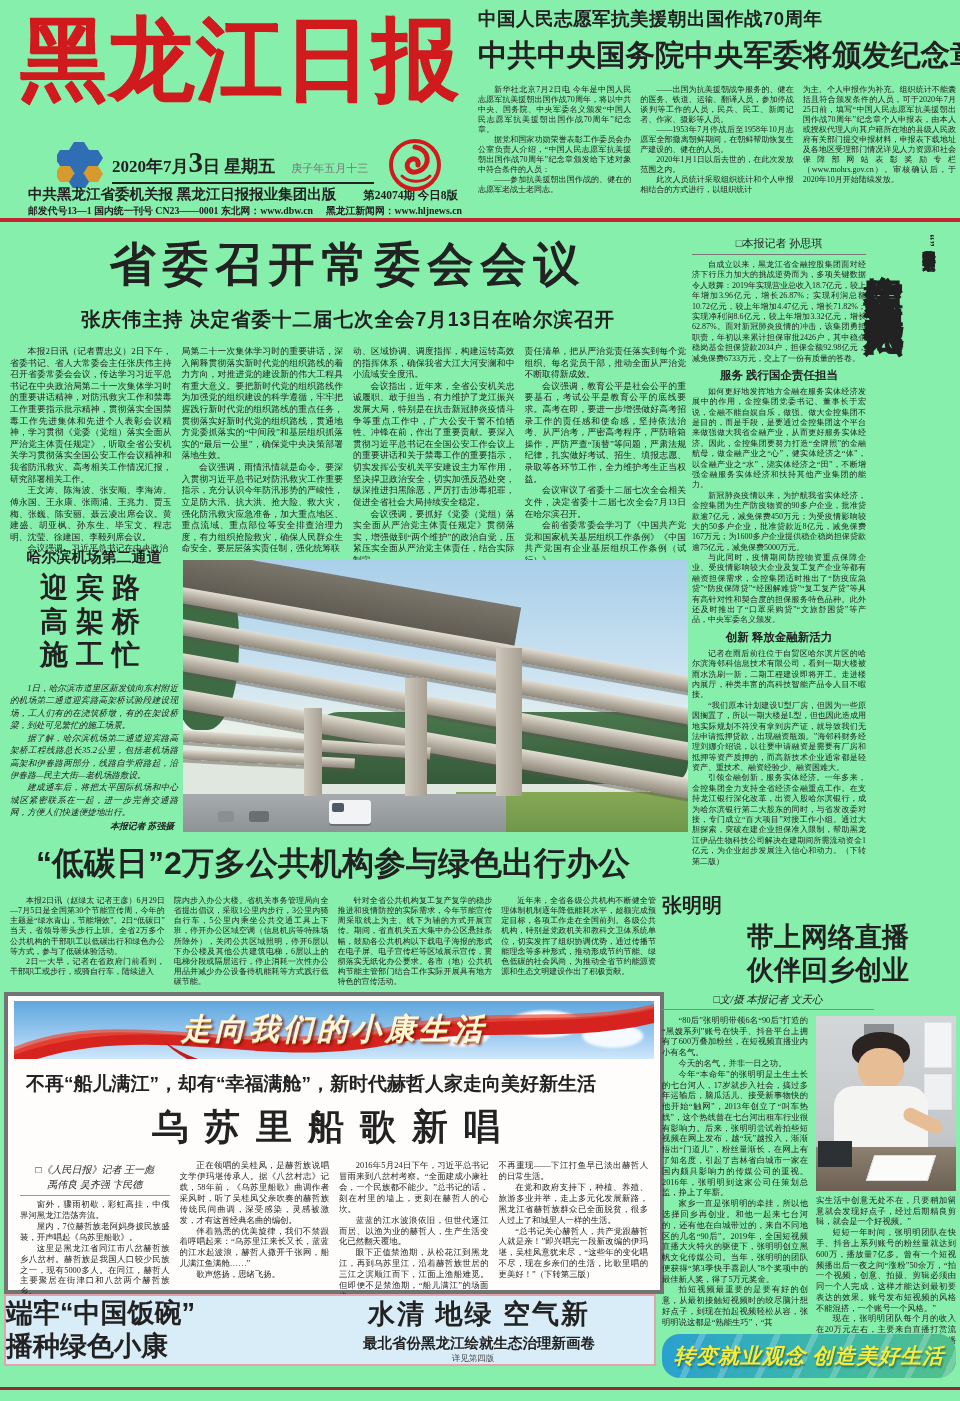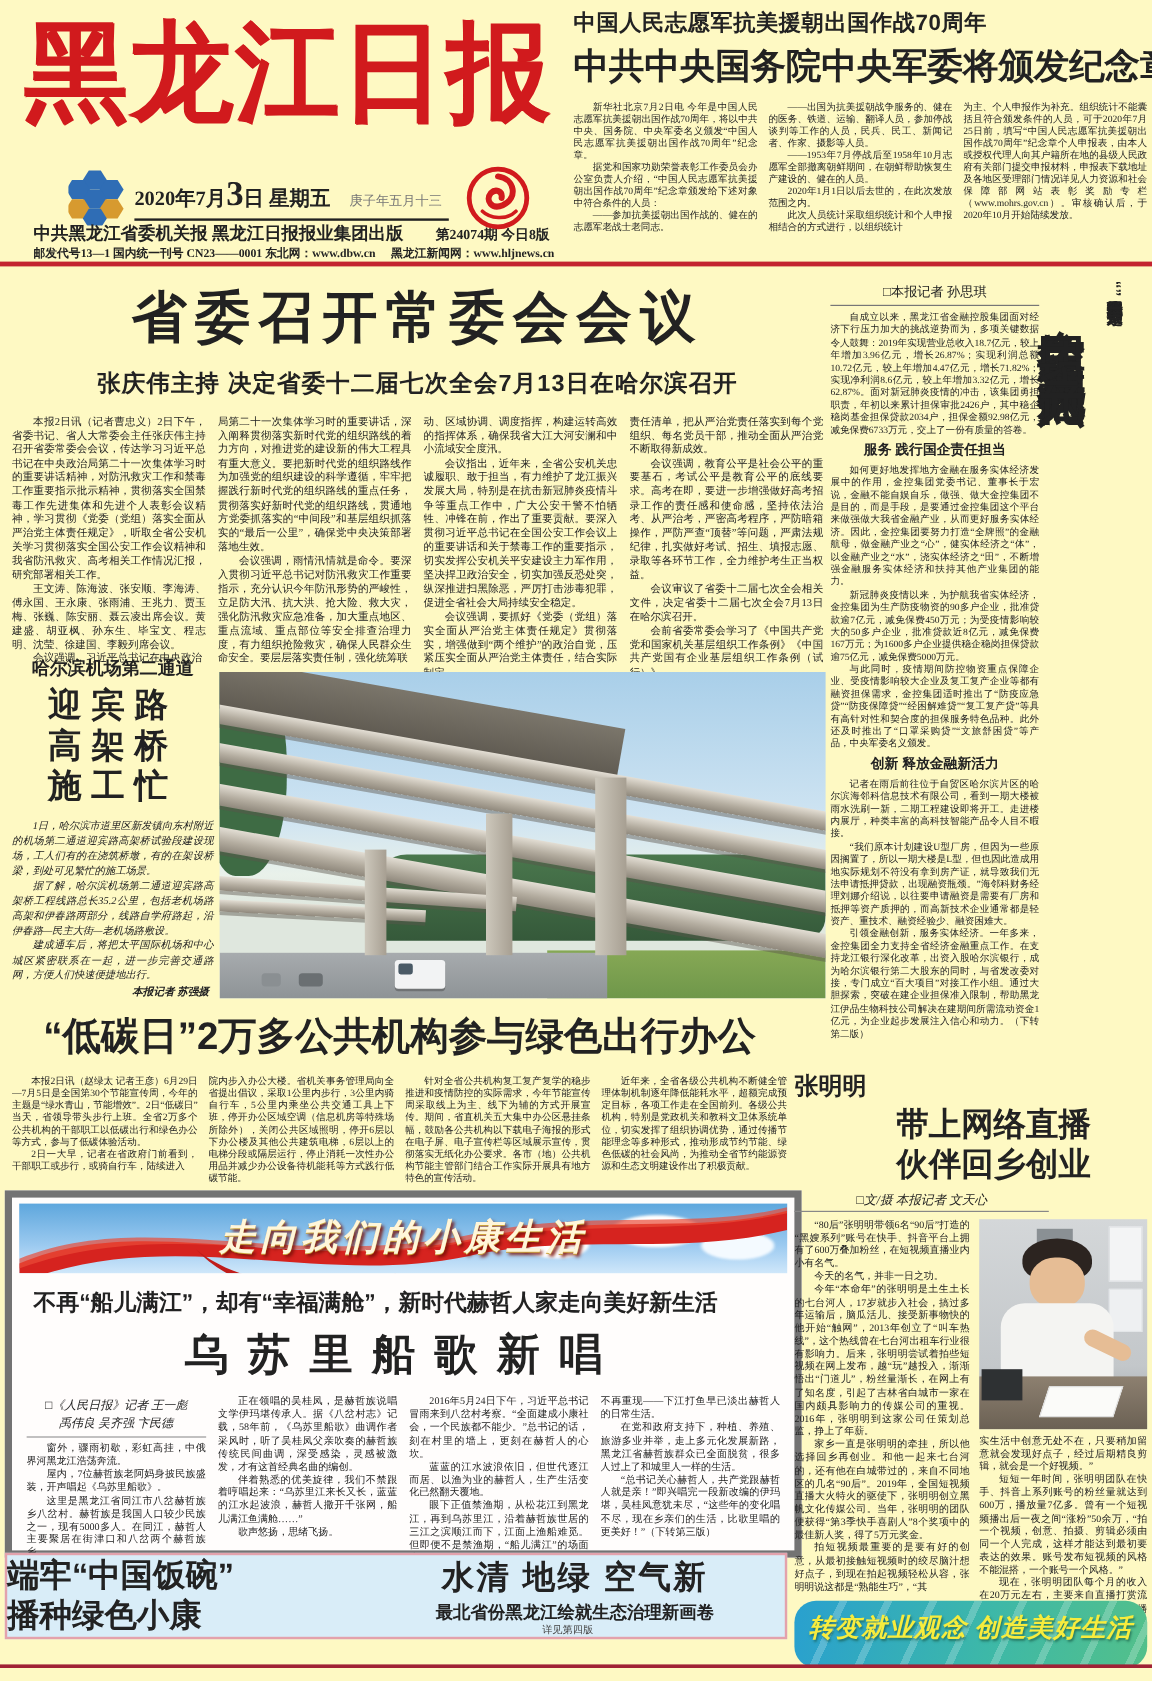--- a/index.html
+++ b/index.html
@@ -1,17 +1,17 @@
 <!DOCTYPE html>
 <html lang="zh"><head>
 <meta charset="utf-8">
 <style>
   html,body{margin:0;padding:0;}
   body{width:960px;font-family:"Liberation Serif","DejaVu Serif",serif;color:#222;background:#ffffff;}
-  .page{position:relative;width:960px;height:1401px;background:#fef9c3;overflow:hidden;}
+  .page{position:relative;width:960px;height:1401px;background:#86efac;overflow:hidden;}
   .abs{position:absolute;}
   p{margin:0;}
   .paras p{margin:0;text-indent:2em;text-align:justify;}
   .cont p:first-child{text-indent:0;}
   .hei{font-family:"Liberation Sans","DejaVu Sans",sans-serif;}
 
   
   .mh-title{left:20px;top:-6px;width:445px;font-size:86px;font-weight:900;color:#d11a1d;letter-spacing:2px;line-height:1.55;transform:scaleY(1.05);text-shadow:1px 1px 0 #d11a1d;}
   .hex-logo{left:57px;top:140px;}
   .date-row{left:112px;top:146px;width:262px;border-bottom:2px solid #222;padding-bottom:3px;white-space:nowrap;}
@@ -71,21 +71,21 @@
   .bp-car{position:absolute;bottom:10px;left:13%;width:20px;height:11px;background:#6a6f72;border-radius:3px;}
   .bp-car.c2{left:7%;width:16px;background:#8a8f92;}
 
   
   .lowcarbon{left:10px;top:842px;width:646px;}
   .lc-headline{font-size:32px;font-weight:900;text-align:center;letter-spacing:0;white-space:nowrap;}
   .lc-cols{margin-top:10px;display:flex;gap:9px;}
   .lc-col{flex:1;height:92px;overflow:hidden;font-size:8px;line-height:1.27;}
 
   
-  .xiaokang-box{left:4px;top:992px;width:652px;height:294px;border:6px solid #737373;background:#fffdfc;}
+  .xiaokang-box{left:4px;top:992px;width:652px;height:294px;border:4px solid #737373;background:#fffdfc;}
   .xk-banner{position:relative;margin:5px 6px 0;height:58px;overflow:hidden;background:linear-gradient(180deg,#5ea7dd,#9ccaf0 60%,#cfe7fa);}
   .xk-clouds{position:absolute;right:10px;top:4px;width:260px;height:50px;background:radial-gradient(46px 20px at 30% 60%,#ffffff 55%,transparent 62%),radial-gradient(66px 24px at 62% 38%,#ffffff 52%,transparent 60%),radial-gradient(52px 20px at 88% 62%,#f4faff 55%,transparent 62%);filter:blur(1px);}
   .xk-ribbon{position:absolute;left:0;top:0;width:100%;height:100%;}
   .xk-banner-text{position:absolute;left:0;right:0;top:8px;text-align:center;font-size:30px;font-weight:900;font-style:italic;color:#fff6da;letter-spacing:4px;text-shadow:0 1px 0 #caa23a,2px 2px 3px #7a1008;}
   .xk-kicker{margin:12px 0 0 18px;font-size:19px;font-weight:900;}
   .xk-headline{text-align:center;font-size:36px;font-weight:900;letter-spacing:16px;margin-top:6px;}
   .xk-cols{margin:9px 12px 0;display:flex;gap:10px;}
   .xk-col{flex:1;height:140px;overflow:hidden;font-size:8.4px;line-height:1.3;}
   .xk-byline{text-align:center;font-size:10px;border-bottom:1px solid #999;padding:1px 0 3px;margin-bottom:4px;line-height:1.5;font-style:italic;}
 
@@ -112,21 +112,21 @@
   .zp-hair{position:absolute;left:36px;top:16px;width:58px;height:36px;background:#2c2420;border-radius:50% 50% 42% 42%;}
   .zp-face{position:absolute;left:42px;top:32px;width:46px;height:42px;background:#e6bd95;border-radius:46%;}
   .zp-shirt{position:absolute;left:18px;top:70px;width:94px;height:62px;background:#f4f4f2;border-radius:20px 20px 0 0;}
   .zp-arm{position:absolute;left:86px;top:98px;width:42px;height:14px;background:#e6bd95;border-radius:8px;transform:rotate(26deg);}
   .zp-desk{position:absolute;left:0;bottom:0;width:100%;height:44px;background:linear-gradient(180deg,#8d8070,#6b6154);}
   .zp-book{position:absolute;left:54px;bottom:10px;width:62px;height:26px;background:#fbfbf9;transform:skewX(-18deg);box-shadow:inset 0 0 0 1px #ddd;}
   .zp-laptop{position:absolute;left:2px;bottom:24px;width:34px;height:26px;background:#2e3133;}
   .zh-col2{margin-top:5px;font-size:8.3px;line-height:1.3;height:152px;overflow:hidden;}
 
   
-  .green-banner{left:662px;top:1334px;width:294px;height:56px;background:linear-gradient(100deg,#29a0cf,#3db8a8 55%,#53c08a);overflow:hidden;border-radius:18px;}
+  .green-banner{left:662px;top:1334px;width:294px;height:44px;background:linear-gradient(100deg,#29a0cf,#3db8a8 55%,#53c08a);overflow:hidden;border-radius:18px;}
   .green-banner::before{content:'';position:absolute;inset:0;background:repeating-linear-gradient(115deg,rgba(255,255,255,.22) 0 6px,transparent 6px 34px);}
   .gb-text{position:relative;display:block;text-align:center;line-height:44px;font-size:21px;font-weight:900;font-style:italic;color:#f7ec3d;letter-spacing:1px;text-shadow:1px 2px 2px rgba(20,80,60,.65);}
 
   .rule-bottom{left:0;top:1387px;width:960px;height:3px;background:#a02236;}
 </style>
 </head>
 <body>
 
 <div class="page">
 

